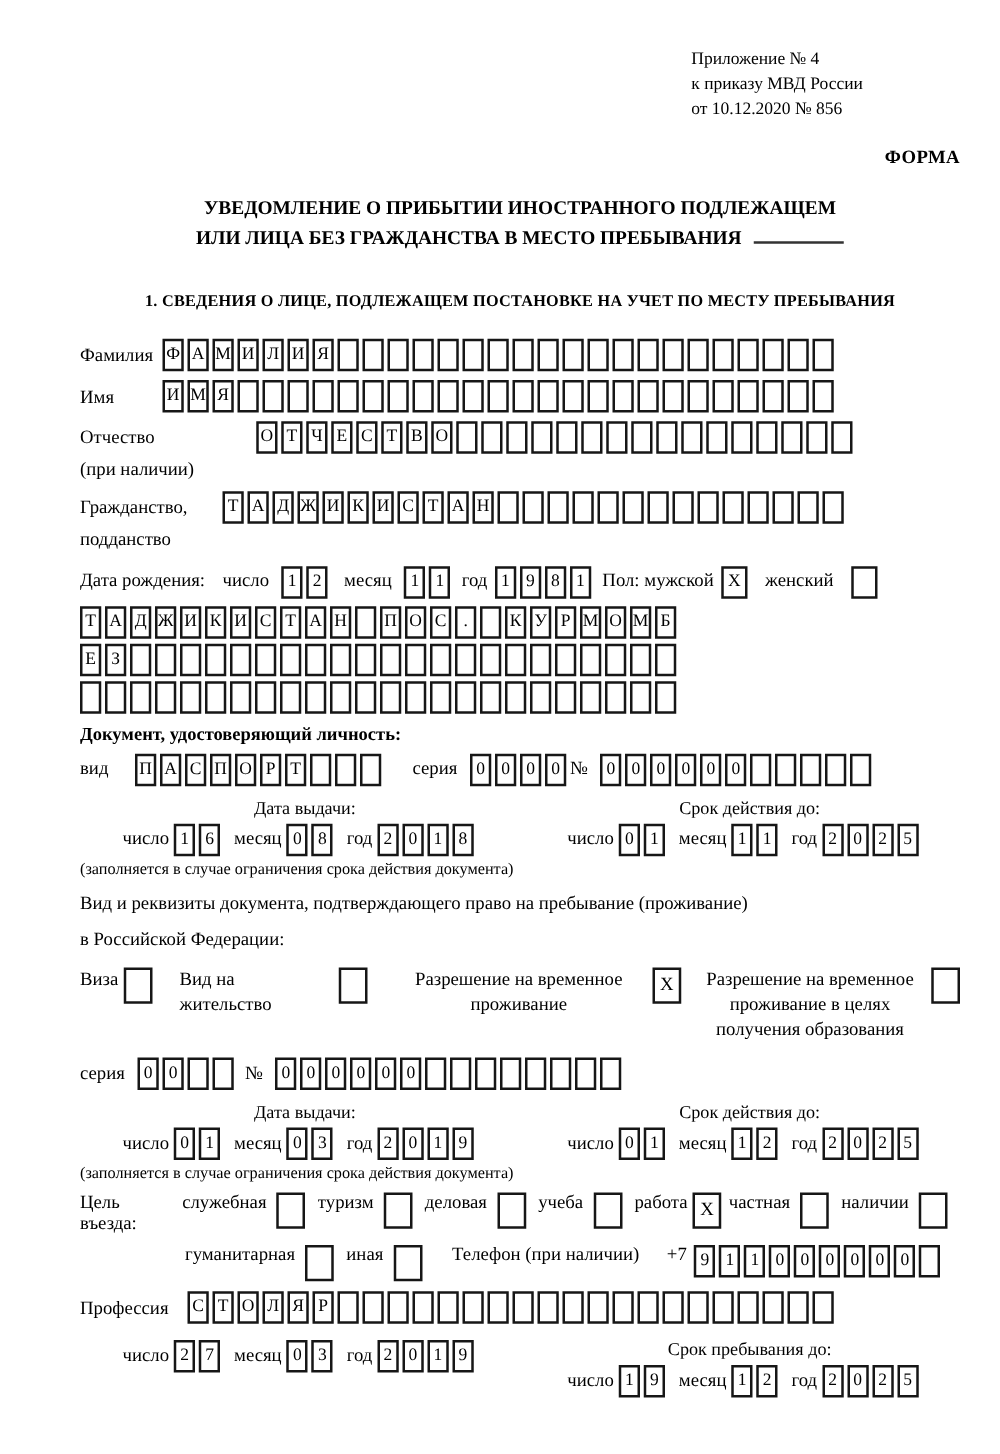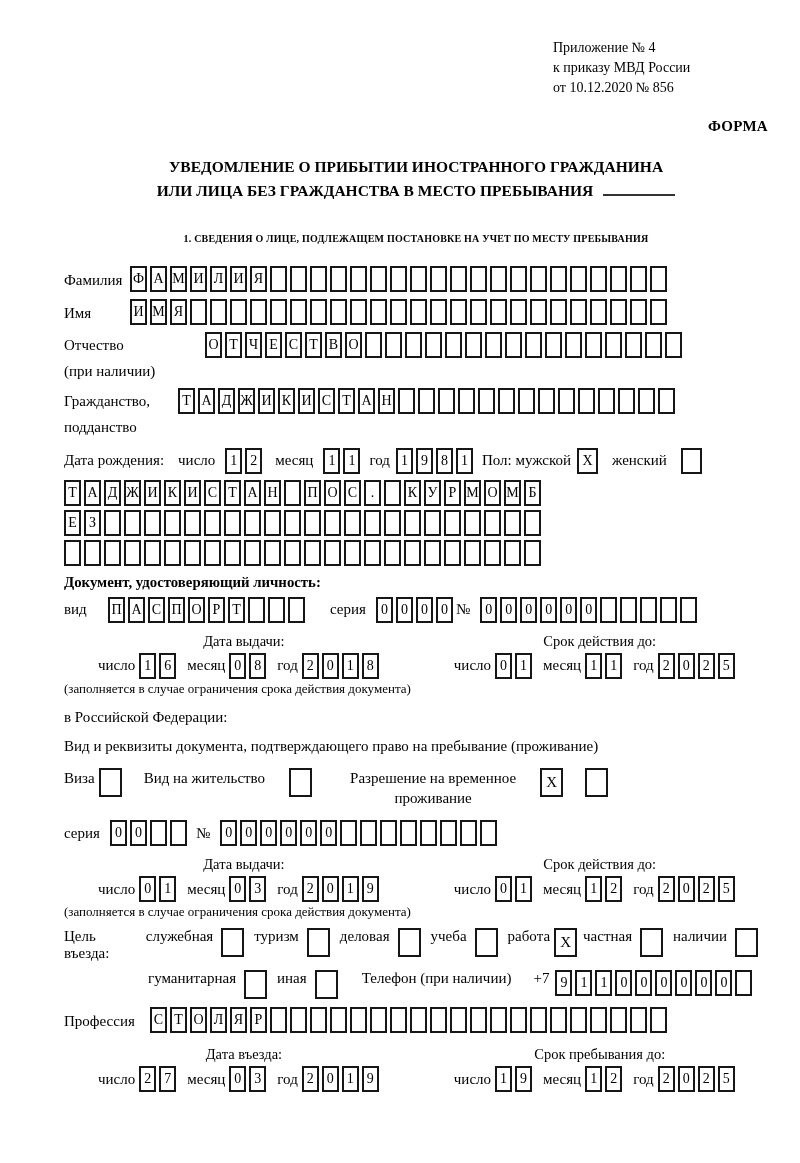--- a/index.html
+++ b/index.html
@@ -8,21 +8,21 @@
   .page { width:800px; min-height:1163px; padding:38px 32px 20px 64px; position:relative; }
 
   
   .hdr-block { margin-left:auto; width:215px; font-size:14px; line-height:1.42; }
   .hdr-sub { margin-top:4px; font-size:13.5px; line-height:1.4; }
   .forma { text-align:right; font-weight:bold; font-size:15px; margin-top:20px; letter-spacing:.3px; }
 
   
   .title { text-align:center; font-weight:bold; font-size:15.5px; line-height:1.55; margin-top:20px; }
   .blank-line { display:inline-block; width:72px; border-bottom:2.5px solid #333; height:14px; margin-left:10px; vertical-align:baseline; }
-  .sect { text-align:center; font-weight:bold; font-size:10px; margin-top:30px; letter-spacing:.2px; }
+  .sect { text-align:center; font-weight:bold; font-size:13px; margin-top:30px; letter-spacing:.2px; }
 
   .body-rows { margin-top:22px; font-size:15px; }
   .frow { display:flex; align-items:flex-start; margin-bottom:4px; }
   .lblcol { line-height:29px; }
   .lbl-lines div { line-height:26px; }
   .cells { display:inline-flex; flex-wrap:nowrap; }
   .cell { display:inline-block; width:17px; height:26px; border:2px solid #161616; margin-right:3px;
           text-align:center; font-size:14px; line-height:22px; font-family:"Liberation Serif", serif; }
   .cellrows > .cells { margin-bottom:4px; }
   .chk { display:inline-flex; width:23px; height:29px; border:2px solid #161616; align-items:center;
@@ -63,21 +63,21 @@
 <div class="page">
 
   <div class="hdr-block">
     <div>Приложение № 4</div>
     <div>к приказу МВД России</div>
     <div>от 10.12.2020 № 856</div>
   </div>
   <div class="forma">ФОРМА</div>
 
   <div class="title">
-    <div>УВЕДОМЛЕНИЕ О ПРИБЫТИИ ИНОСТРАННОГО ГРАЖДАНИНА</div>
+    <div>УВЕДОМЛЕНИЕ О ПРИБЫТИИ ИНОСТРАННОГО ПОДЛЕЖАЩЕМ</div>
     <div><span>ИЛИ ЛИЦА БЕЗ ГРАЖДАНСТВА В МЕСТО ПРЕБЫВАНИЯ</span><span class="blank-line"></span></div>
   </div>
 
   <div class="sect">1. СВЕДЕНИЯ О ЛИЦЕ, ПОДЛЕЖАЩЕМ ПОСТАНОВКЕ НА УЧЕТ ПО МЕСТУ ПРЕБЫВАНИЯ</div>
 
   <div class="body-rows">
 
     <div class="frow">
       <span class="lblcol" style="width:66px">Фамилия</span>
       <span class="cells">
@@ -412,40 +412,41 @@
               <span class="cell">2</span>
               <span class="cell">0</span>
               <span class="cell">2</span>
               <span class="cell">5</span>
             </span>
         </div>
       </div>
     </div>
     <div class="note-right">(заполняется в случае ограничения срока действия документа)</div>
 
+    <div class="para">Вид и реквизиты документа, подтверждающего право на пребывание (проживание)</div>
     <div class="para">в Российской Федерации:</div>
-    <div class="para">Вид и реквизиты документа, подтверждающего право на пребывание (проживание)</div>
 
     <div class="opts-row">
       <span class="opt">
         <span class="opt-lbl">Виза</span>
         <span class="chk" style="margin-left:4px"></span>
       </span>
       <span class="gap22"></span>
       <span class="opt">
         <span class="opt-lbl">Вид на жительство</span>
         <span class="chk" style="margin-left:24px"></span>
       </span>
       <span class="gap22"></span>
       <span class="opt">
         <span class="opt-lbl w2">Разрешение на временное проживание</span>
         <span class="chk">X</span>
       </span>
       <span class="gap14"></span>
       <span class="opt">
+        <span class="opt-lbl w3">Разрешение на временное проживание в целях получения образования</span>
         <span class="chk"></span>
       </span>
     </div>
 
     <div class="inline-row">
       <span>серия</span>
         <span class="gap10"></span>
       <span class="cells">
           <span class="cell">0</span>
           <span class="cell">0</span>
@@ -589,21 +590,20 @@
           <span class="cell"></span>
           <span class="cell"></span>
           <span class="cell"></span>
           <span class="cell"></span>
           <span class="cell"></span>
         </span>
     </div>
 
     <div class="dates-row">
       <div class="dates-col left">
-        <div class="dates-title">Дата въезда:</div>
         <div class="dates-line">
           <span class="lbl">число</span>
           <span class="cells">
               <span class="cell">2</span>
               <span class="cell">7</span>
             </span>
           <span class="lbl">месяц</span>
           <span class="cells">
               <span class="cell">0</span>
               <span class="cell">3</span>

